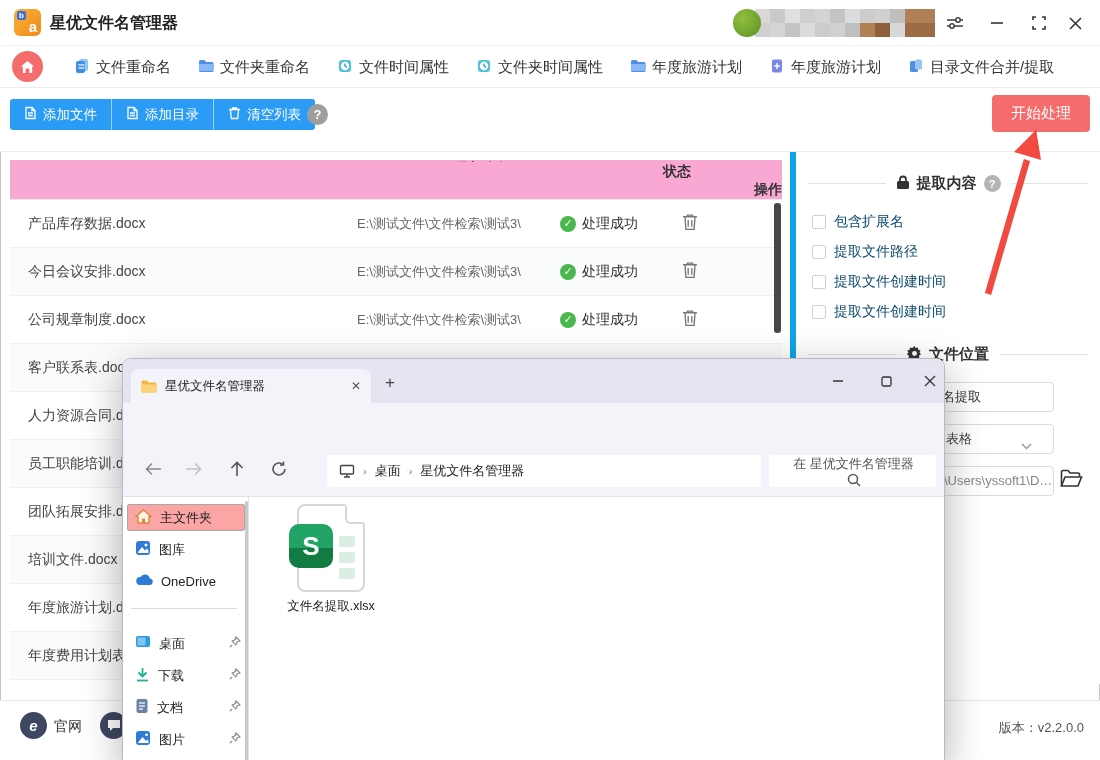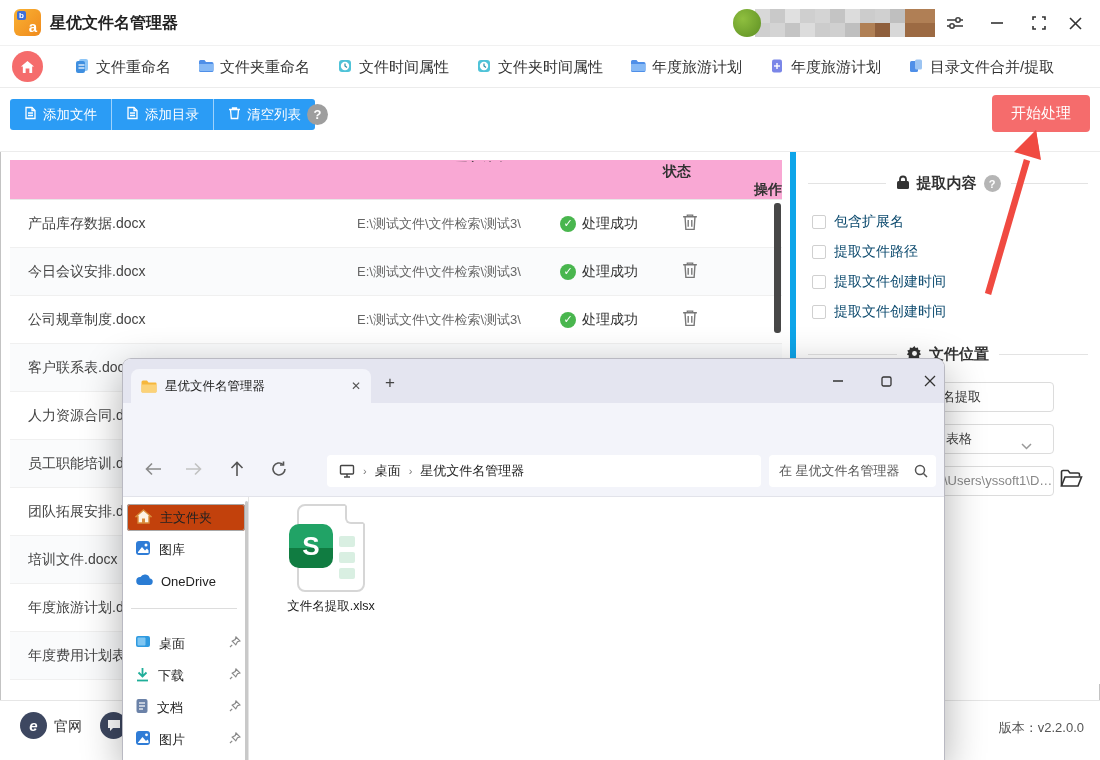--- a/index.html
+++ b/index.html
@@ -85,31 +85,31 @@
             display:flex; align-items:center; padding:0 10px; gap:8px; font-size:12.5px; color:#222; }
   .ex-tab .x { margin-left:auto; color:#555; font-size:12px; }
   .ex-newtab { position:absolute; left:262px; top:14px; font-size:17px; color:#444; cursor:pointer; }
   .ex-ctl { position:absolute; top:10px; width:30px; height:24px; display:flex; align-items:center; justify-content:center; cursor:default; }
   .ex-cmdarea { position:absolute; left:0; top:44px; right:0; height:94px; background:#f3f4fa; border-bottom:1px solid #e2e3ea; }
   .nav-ic { position:absolute; top:56px; width:20px; height:20px; display:flex; align-items:center; justify-content:center; }
   .addr { position:absolute; left:204px; top:52px; width:434px; height:32px; background:#fff; border-radius:4px;
           display:flex; align-items:center; gap:8px; padding:0 12px; font-size:13px; color:#222; }
   .crumb-sep { color:#777; font-size:11px; }
   .searchbox { position:absolute; left:646px; top:52px; width:167px; height:32px; background:#fff; border-radius:4px;
-               display:flex; align-items:center; font-size:13px; color:#555; padding:0 8px 0 10px; }
+               display:flex; align-items:center; font-size:13px; color:#555; padding:0 8px 0 10px;flex-direction:column; }
   .searchbox .txt { flex:1; overflow:hidden; white-space:nowrap; }
   .ex-toolbar { position:absolute; left:0; top:92px; right:0; height:46px; display:flex; align-items:center; padding-left:20px; }
   .ex-tb-item { display:flex; align-items:center; gap:6px; font-size:13.5px; color:#222; margin-right:18px; cursor:pointer; white-space:nowrap; }
   .tb-divider { width:1px; height:24px; background:#d9dae2; margin:0 14px 0 4px; }
   .ex-more { font-size:16px; color:#333; letter-spacing:2px; margin-right:0; }
   .ex-preview { position:absolute; right:18px; top:0; height:46px; display:flex; align-items:center; gap:7px; font-size:13.5px; color:#222; cursor:pointer; }
   .ex-body { position:absolute; left:0; top:138px; right:0; bottom:0; background:#fff; }
   .ex-side { position:absolute; left:0; top:0; bottom:0; width:126px; border-right:1px solid #e4e4e4; background:#fff; }
   .side-item { position:absolute; left:4px; width:118px; height:27px; display:flex; align-items:center; gap:8px; font-size:13px; color:#222; padding-left:8px; border-radius:3px; cursor:pointer; }
-  .side-item.sel { background:#c2410c; box-shadow:inset 0 0 0 1px #a8a8a8; }
+  .side-item.sel { background:#fca5a5; box-shadow:inset 0 0 0 1px #a8a8a8; }
   .side-item .pin { margin-left:auto; margin-right:4px; }
   .side-item .chev { position:absolute; left:-12px; color:#666; font-size:10px; }
   .side-divider { position:absolute; left:8px; width:106px; height:1px; background:#dddddd; }
   .side-scroll { position:absolute; right:0px; top:4px; width:3px; height:260px; background:#c9c9c9; border-radius:2px; }
   .file-tile { position:absolute; left:160px; top:7px; width:96px; text-align:center; cursor:pointer; }
   .xls-page { position:relative; width:68px; height:88px; margin:0 auto; background:#fff; border:2px solid #d6d6d6; border-radius:8px; }
   .xls-fold { position:absolute; right:-2px; top:-2px; width:20px; height:20px; background:#fff; border-left:2px solid #d6d6d6; border-bottom:2px solid #d6d6d6; border-radius:0 0 0 6px; }
   .xls-fold::after { content:""; position:absolute; right:-1px; top:-1px; width:22px; height:22px; background:#fff; clip-path:polygon(0 0,100% 0,100% 100%); }
   .xls-s { position:absolute; left:-10px; top:18px; width:44px; height:44px; border-radius:10px; background:linear-gradient(180deg,#21a366 55%,#107c41 55%); color:#fff; font-size:26px; font-weight:bold; display:flex; align-items:center; justify-content:center; }
   .xls-cell { position:absolute; background:#d9efe2; border-radius:2px; width:16px; height:11px; }

